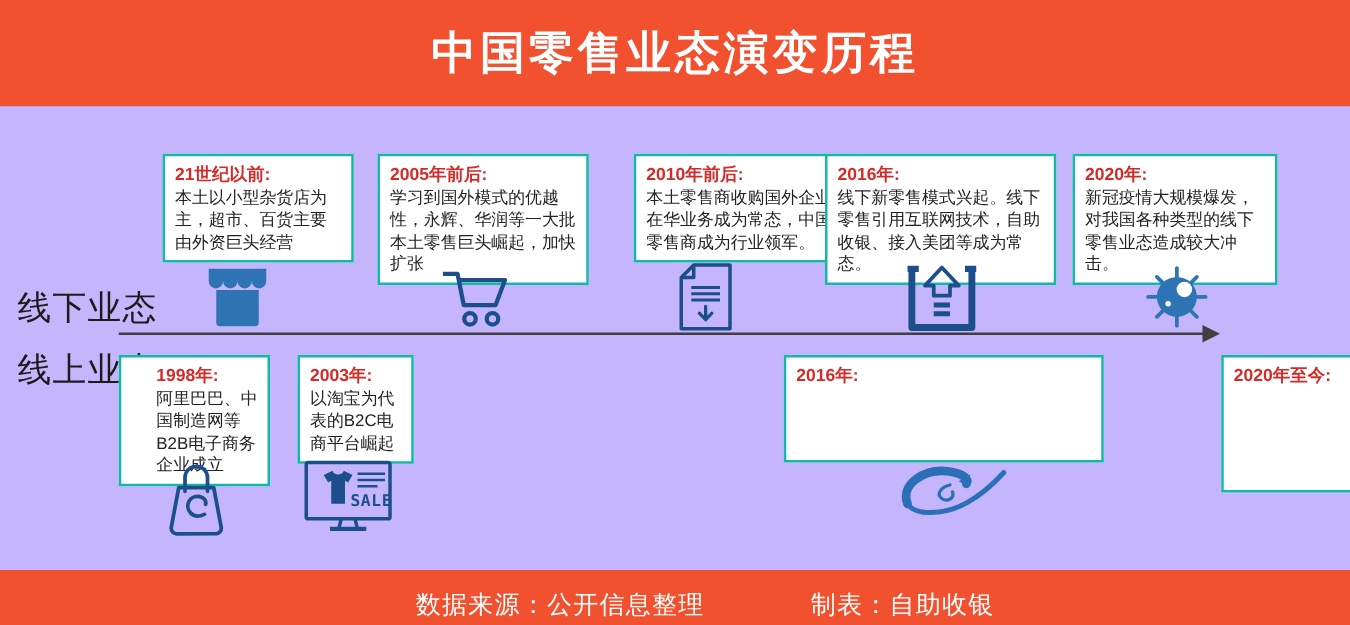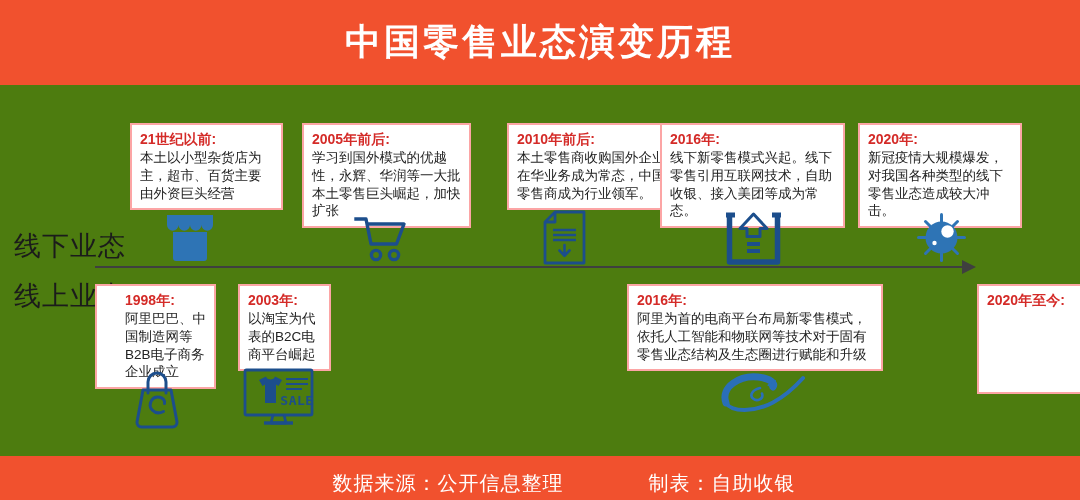--- a/index.html
+++ b/index.html
@@ -1,18 +1,18 @@
 <!DOCTYPE html>
 <html><head>
 <meta charset="utf-8">
 <style>
   * { margin:0; padding:0; box-sizing:border-box; }
   html,body { background:#ffffff; }
   .canvas {
-    position:relative; width:1080px; height:500px; background:#4d7c0f;
+    position:relative; width:1080px; height:500px; background:#c4b5fd;
     font-family:"Liberation Sans", sans-serif; overflow:hidden;
   }
   
   .banner {
     position:absolute; left:0; top:0; width:1080px; height:85px;
     background:#F1512E; display:flex; align-items:center; justify-content:center;
   }
   .banner-title { color:#ffffff; font-size:36px; font-weight:bold; letter-spacing:3px; }
   .footerbar {
     position:absolute; left:0; top:456px; width:1080px; height:54px;
@@ -21,21 +21,21 @@
   }
   
   .lane-label { position:absolute; font-size:27px; color:#1b1b1b; letter-spacing:1px; }
   .lane-label.offline { left:14px; top:228px; }
   .lane-label.online  { left:14px; top:278px; }
   .timeline-line  { position:absolute; left:95px; top:266px; width:870px; height:2px; background:#3f3f3f; }
   .timeline-arrow { position:absolute; left:962px; top:260px; width:0; height:0;
                     border-left:14px solid #3f3f3f; border-top:7px solid transparent; border-bottom:7px solid transparent; }
   
   .tbox {
-    position:absolute; border:2px solid #fca5a5; background:#ffffff;
+    position:absolute; border:2px solid #14b8a6; background:#ffffff;
     padding:5px 8px 6px 8px; font-size:13.5px; line-height:1.33; color:#222222;
   }
   .tbox .year { color:#D42B28; font-weight:bold; font-size:14px; display:block; }
   
   .tb-off1 { left:130px; top:123px; width:153px; min-height:80px; }
   .tb-off2 { left:302px; top:123px; width:169px; min-height:82px; }
   .tb-off3 { left:507px; top:123px; width:172px; min-height:82px; }
   .tb-off4 { left:660px; top:123px; width:185px; min-height:84px; }
   .tb-off5 { left:858px; top:123px; width:164px; min-height:82px; }
   
@@ -85,21 +85,21 @@
     <span class="year">2020年:</span><span>新冠疫情大规模爆发，对我国各种类型的线下零售业态造成较大冲击。</span>
   </div>
 
   <div class="tbox tb-on1">
     <span class="year">1998年:</span><span>阿里巴巴、中国制造网等B2B电子商务企业成立</span>
   </div>
   <div class="tbox tb-on2">
     <span class="year">2003年:</span><span>以淘宝为代表的B2C电商平台崛起</span>
   </div>
   <div class="tbox tb-on3">
-    <span class="year">2016年:</span><span>阿里为首的电商平台布局新零售模式，依托人工智能和物联网等技术对于固有零售业态结构及生态圈进行赋能和升级</span>
+    <span class="year">2016年:</span>
   </div>
   <div class="tbox tb-on4">
     <span class="year">2020年至今:</span>
   </div>
 
   <span class="icon ic-store">
     <svg width="52" height="52" viewBox="0 0 52 52" fill="#2E74B5">
       <path d="M3 3 H49 V13 A5.75 5.75 0 0 1 37.5 13 A5.75 5.75 0 0 1 26 13 A5.75 5.75 0 0 1 14.5 13 A5.75 5.75 0 0 1 3 13 Z"></path>
       <path d="M9 20 H43 V46 A3 3 0 0 1 40 49 H12 A3 3 0 0 1 9 46 Z"></path>
     </svg>

